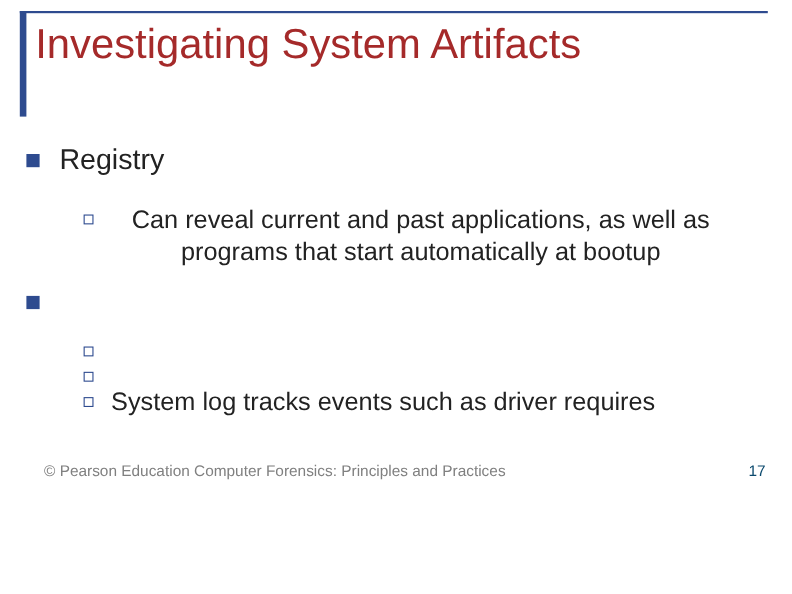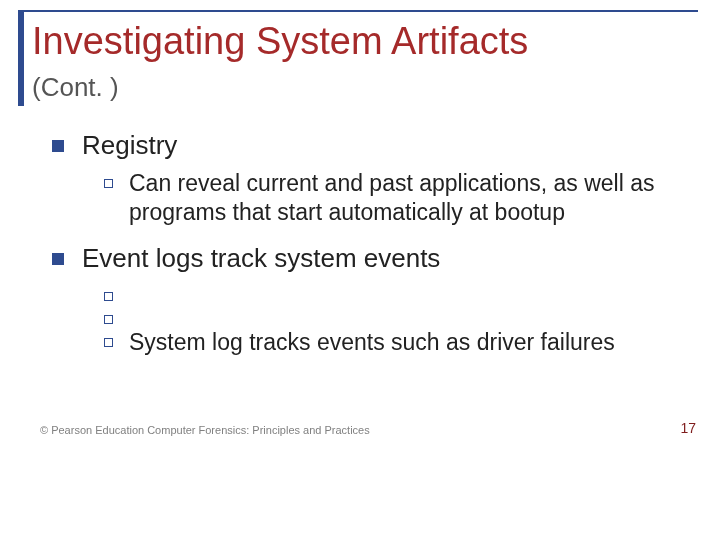--- a/index.html
+++ b/index.html
@@ -45,21 +45,21 @@
   }
   .subtitle {
     position: absolute;
     left: 32px;
     top: 72px;
     font-size: 26px;
     color: #555555;
   }
   .body {
     position: absolute;
-    left: 52px;
+    left: 24px;
     top: 130px;
     width: 640px;
   }
   .l1 {
     display: flex;
     align-items: flex-start;
     margin-bottom: 6px;
   }
   .l1 .bullet {
     width: 12px;
@@ -68,22 +68,23 @@
     flex-shrink: 0;
     margin-top: 10px;
     margin-right: 18px;
   }
   .l1 .text {
     font-size: 26px;
     color: #222;
   }
   .l2-group {
     margin-left: 52px;
-    margin-top: 8px;
+    margin-top: 24px;
     margin-bottom: 16px;
+    text-align: center;
   }
   .l2 {
     display: flex;
     align-items: flex-start;
     margin-bottom: 4px;
   }
   .l2 .bullet {
     width: 9px;
     height: 9px;
     box-sizing: border-box;
@@ -94,67 +95,65 @@
   }
   .l2 .text {
     font-size: 23px;
     color: #222;
     line-height: 1.25;
   }
   .footer-left {
     position: absolute;
     left: 40px;
     bottom: 16px;
-    font-size: 11px;
+    font-size: 14px;
     color: #808080;
   }
   .footer-right {
     position: absolute;
     right: 24px;
     bottom: 16px;
     font-size: 14px;
-    color: #7f1d1d;
+    color: #0c4a6e;
   }
 </style>
 </head>
 <body>
 
 <div class="slide">
   <div class="title-rule"></div>
   <div class="title-bar"></div>
   <div class="title">Investigating System Artifacts</div>
-  <div class="subtitle">(Cont. )</div>
 
   <div class="body">
 
     <div class="l1">
       <div class="bullet"></div>
       <div class="text">Registry</div>
     </div>
     <div class="l2-group">
       <div class="l2">
         <div class="bullet"></div>
         <div class="text">Can reveal current and past applications, as well as programs that start automatically at bootup</div>
       </div>
     </div>
 
     <div class="l1">
       <div class="bullet"></div>
-      <div class="text">Event logs track system events</div>
     </div>
     <div class="l2-group">
       <div class="l2">
         <div class="bullet"></div>
       </div>
       <div class="l2">
         <div class="bullet"></div>
       </div>
       <div class="l2">
         <div class="bullet"></div>
-        <div class="text">System log tracks events such as driver failures</div>
+        <div class="text">System log tracks events such as driver requires</div>
       </div>
     </div>
 
   </div>
 
   <div class="footer-left">© Pearson Education  Computer Forensics: Principles and Practices</div>
   <div class="footer-right">17</div>
 </div>
 
 </body></html>

